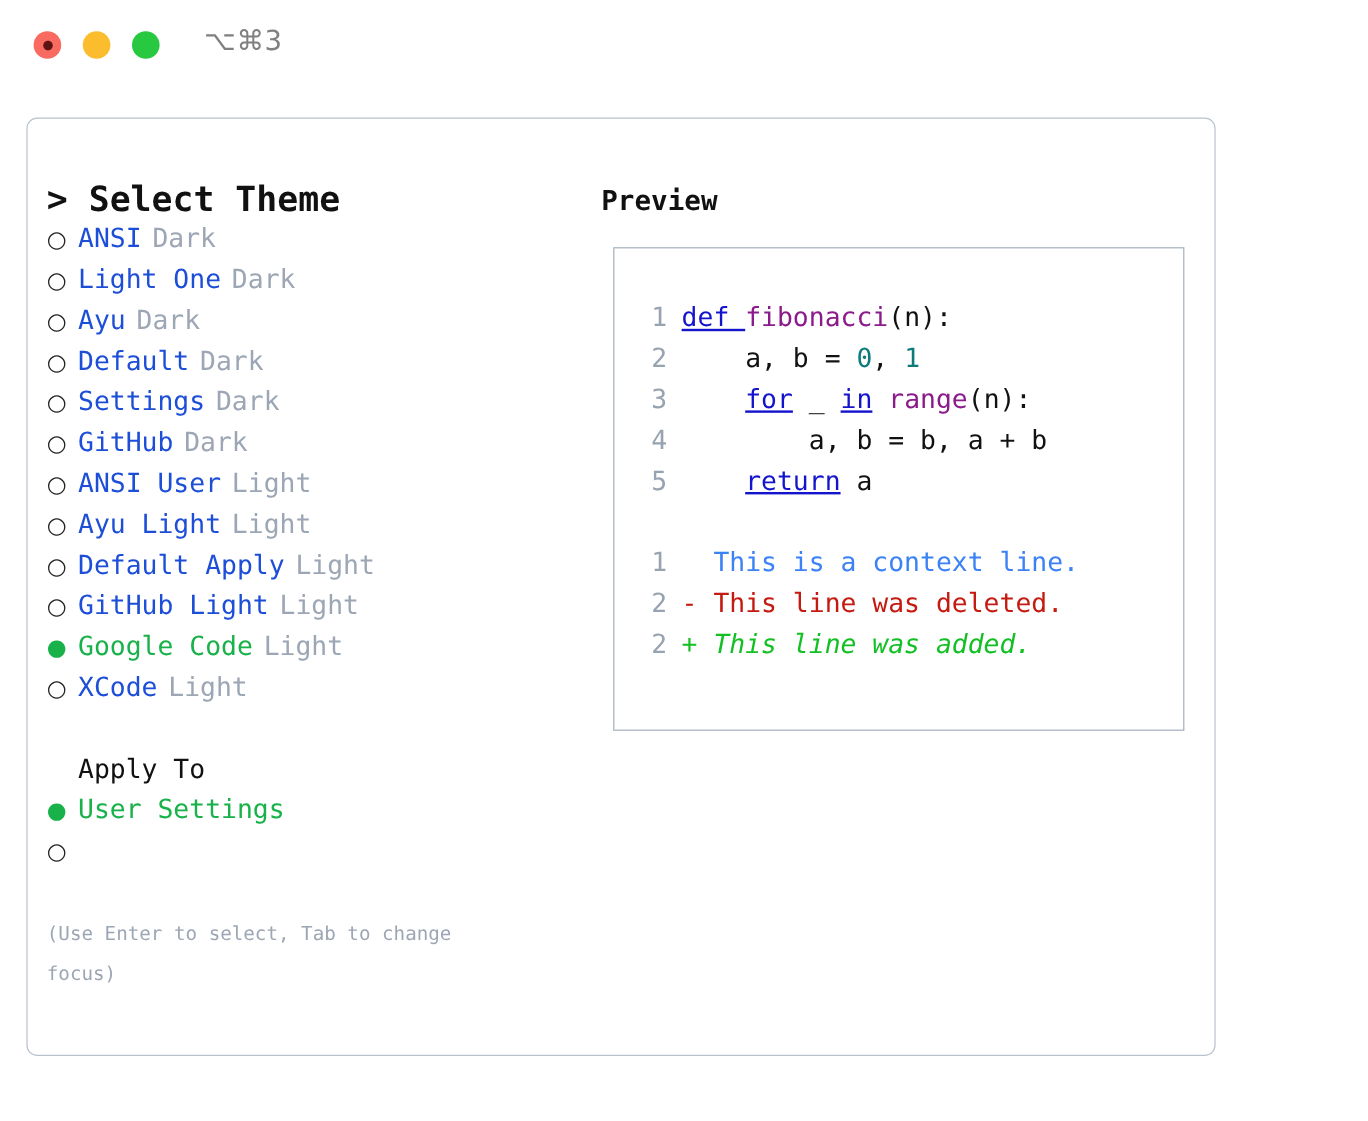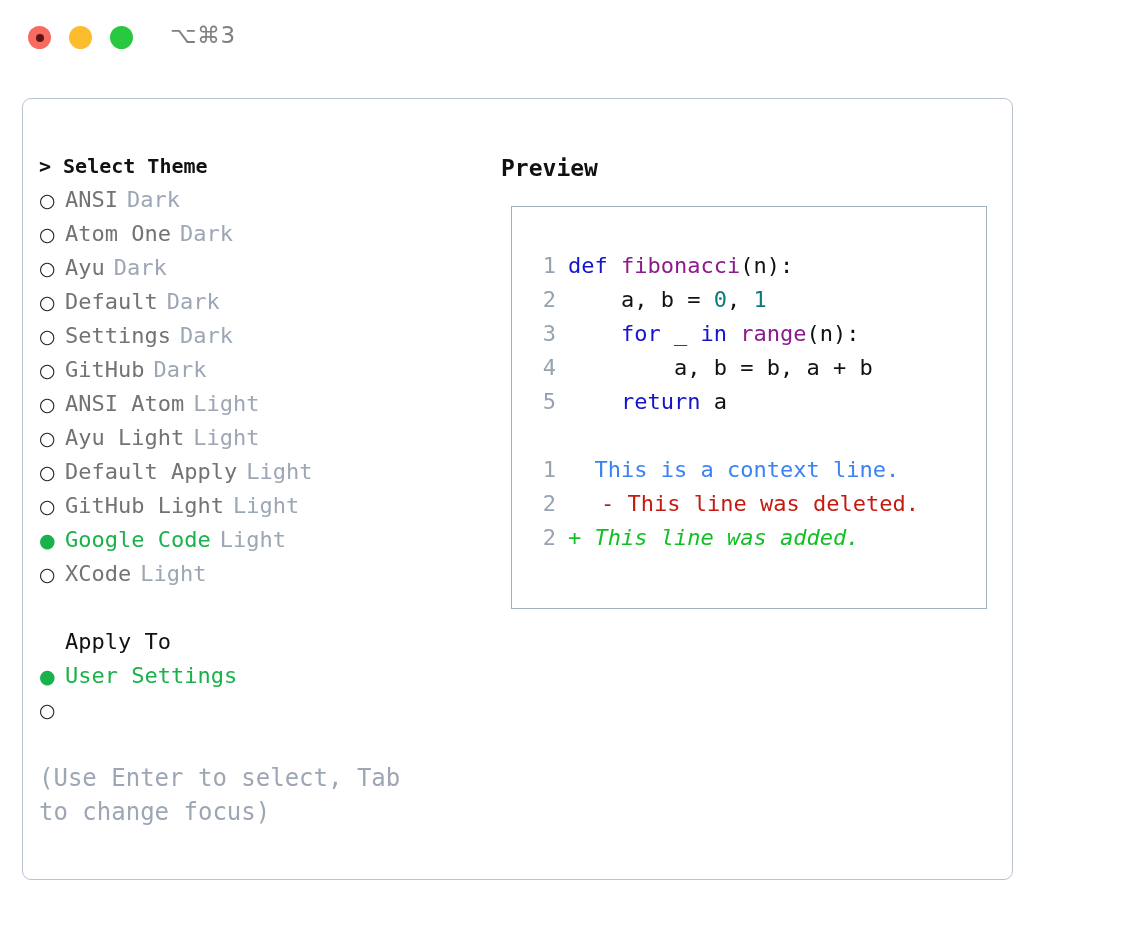--- a/index.html
+++ b/index.html
@@ -82,21 +82,21 @@
   }
 
   
   .left-col {
     position: absolute;
     left: 16px;
     top: 50px;
     width: 440px;
   }
   .section-head {
-    font-size: 20px;
+    font-size: 29px;
     font-weight: bold;
     color: #111111;
     line-height: 34px;
     white-space: pre;
     font-family: "DejaVu Sans Mono", "Liberation Mono", monospace;
   }
   .opt-row {
     display: flex;
     align-items: baseline;
     line-height: 34px;
@@ -108,42 +108,42 @@
     width: 26px;
     flex: 0 0 26px;
     font-size: 19px;
     color: #222222;
     font-family: "DejaVu Sans", "Liberation Sans", sans-serif;
   }
   .bullet.on {
     color: #19b24a;
   }
   .opt-label {
-    color: #737373;
+    color: #1d4ed8;
   }
   .opt-label.on {
     color: #19b24a;
   }
   .opt-tag {
     color: #9ca6b4;
     margin-left: 9px;
   }
   .spacer-row { height: 34px; }
 
   .apply-head {
     font-size: 22px;
     color: #111111;
     line-height: 34px;
     padding-left: 26px;
     white-space: pre;
   }
 
   .hint {
     margin-top: 34px;
-    font-size: 24px;
+    font-size: 16px;
     line-height: 34px;
     color: #9ca6b4;
     width: 400px;
     white-space: pre-wrap;
   }
 
   
   .right-col {
     position: absolute;
     left: 478px;
@@ -174,26 +174,26 @@
     line-height: 34px;
     height: 34px;
     white-space: pre;
   }
   .ln {
     flex: 0 0 28px;
     text-align: right;
     color: #97a3b0;
     margin-right: 12px;
   }
-  .tok-kw   { color: #1414cc; }
+  .tok-kw   { color: #1414cc; text-decoration: underline; }
   .tok-fn   { color: #8b1a8b; }
   .tok-num  { color: #0d7b7b; }
   .tok-txt  { color: #111111; }
   .tok-ctx  { color: #3b82f6; }
-  .tok-del  { color: #c41a10; margin-left: 33px; }
+  .tok-del  { color: #c41a10; }
   .tok-add  { color: #12c024; font-style: italic; }
   .gap-line { height: 34px; }
 </style>
 </head>
 <body>
 
 <div class="window">
 
   <div class="titlebar">
     <div class="traffic">
@@ -203,26 +203,26 @@
     </div>
     <div class="title-text">⌥⌘3</div>
   </div>
 
   <div class="panel">
 
     <div class="left-col">
       <div class="section-head">&gt; Select Theme</div>
       <div id="theme-list">
           <div class="opt-row"><span class="bullet">○</span><span class="opt-label">ANSI</span><span class="opt-tag">Dark</span></div>
-          <div class="opt-row"><span class="bullet">○</span><span class="opt-label">Atom One</span><span class="opt-tag">Dark</span></div>
+          <div class="opt-row"><span class="bullet">○</span><span class="opt-label">Light One</span><span class="opt-tag">Dark</span></div>
           <div class="opt-row"><span class="bullet">○</span><span class="opt-label">Ayu</span><span class="opt-tag">Dark</span></div>
           <div class="opt-row"><span class="bullet">○</span><span class="opt-label">Default</span><span class="opt-tag">Dark</span></div>
           <div class="opt-row"><span class="bullet">○</span><span class="opt-label">Settings</span><span class="opt-tag">Dark</span></div>
           <div class="opt-row"><span class="bullet">○</span><span class="opt-label">GitHub</span><span class="opt-tag">Dark</span></div>
-          <div class="opt-row"><span class="bullet">○</span><span class="opt-label">ANSI Atom</span><span class="opt-tag">Light</span></div>
+          <div class="opt-row"><span class="bullet">○</span><span class="opt-label">ANSI User</span><span class="opt-tag">Light</span></div>
           <div class="opt-row"><span class="bullet">○</span><span class="opt-label">Ayu Light</span><span class="opt-tag">Light</span></div>
           <div class="opt-row"><span class="bullet">○</span><span class="opt-label">Default Apply</span><span class="opt-tag">Light</span></div>
           <div class="opt-row"><span class="bullet">○</span><span class="opt-label">GitHub Light</span><span class="opt-tag">Light</span></div>
           <div class="opt-row"><span class="bullet on">●</span><span class="opt-label on">Google Code</span><span class="opt-tag">Light</span></div>
           <div class="opt-row"><span class="bullet">○</span><span class="opt-label">XCode</span><span class="opt-tag">Light</span></div>
         </div>
 
       <div class="spacer-row"></div>
 
       <div class="apply-head">Apply To</div>

